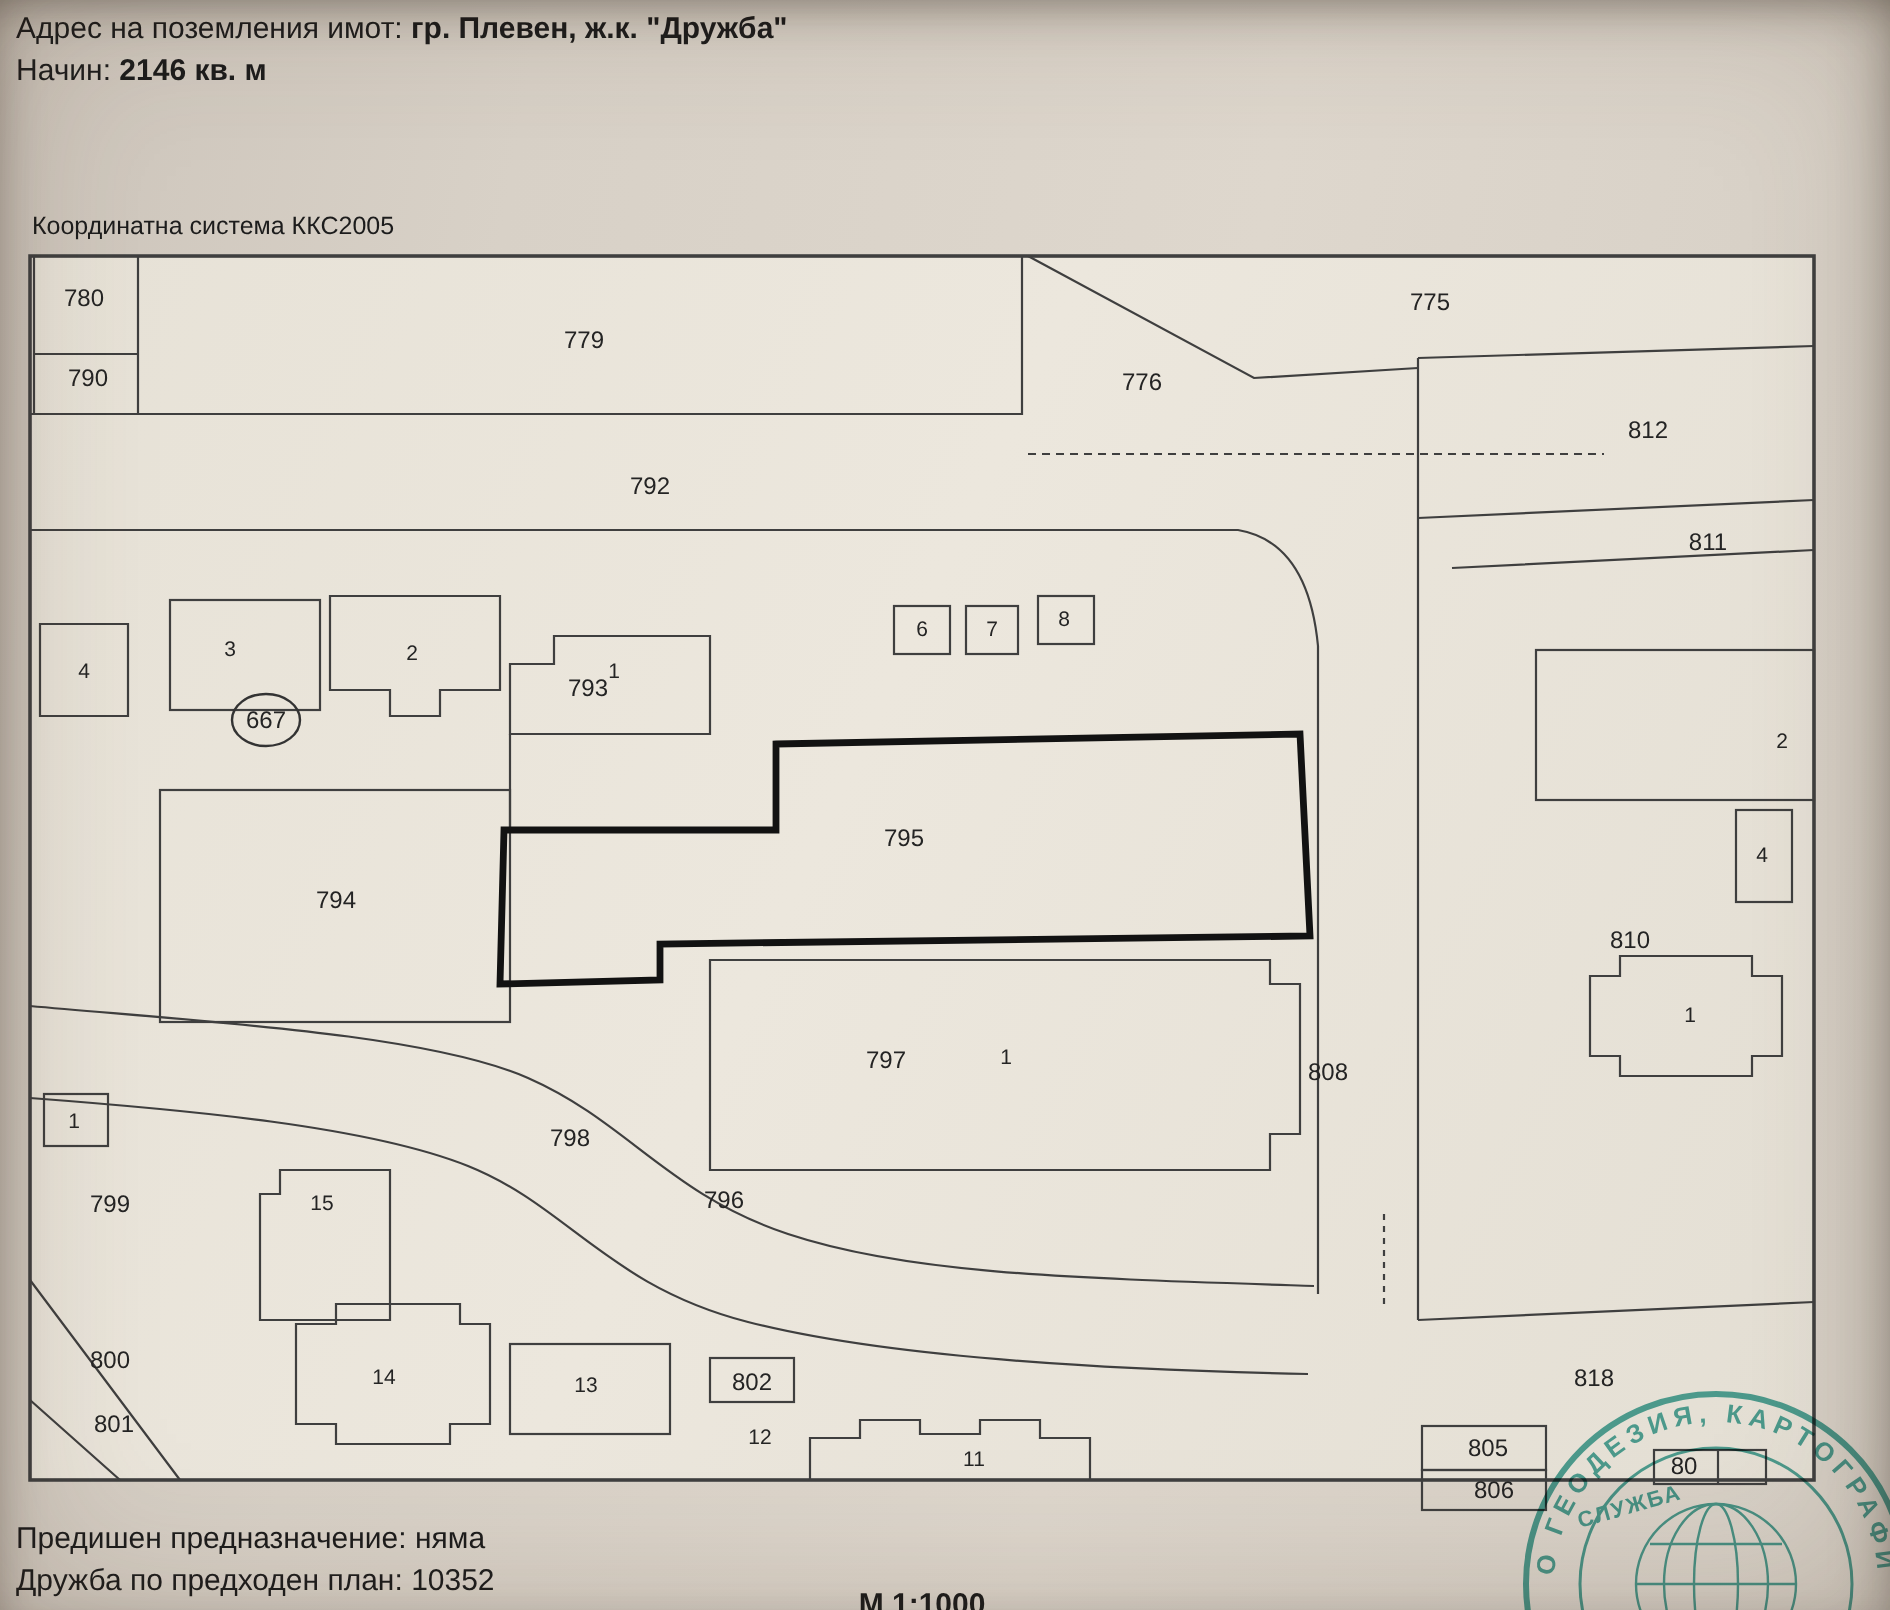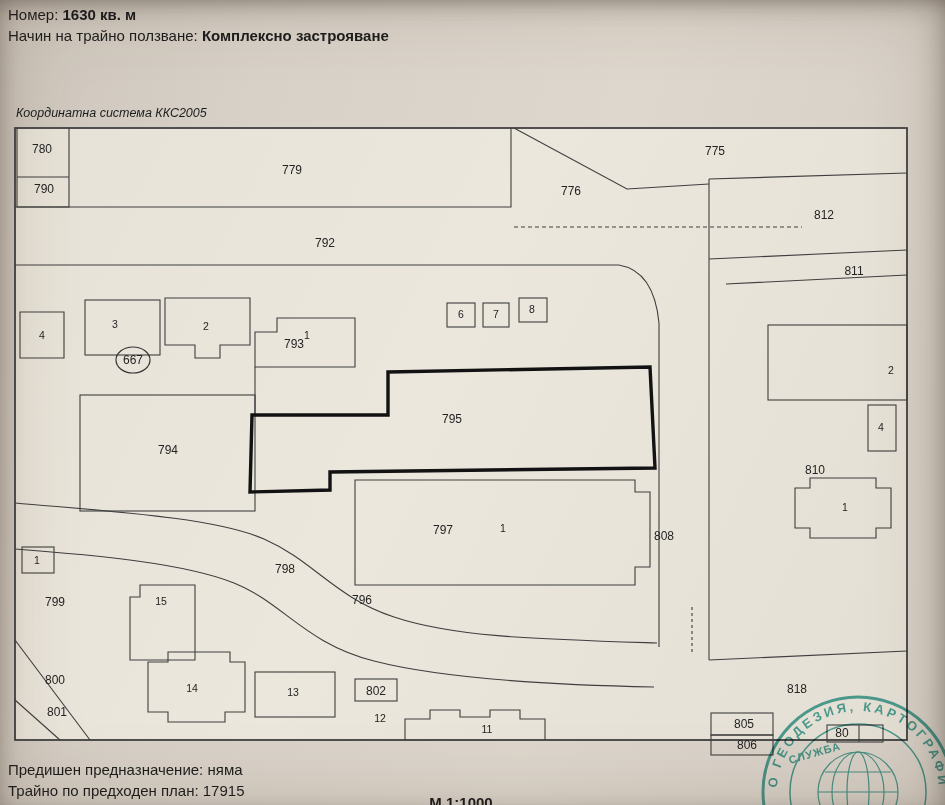--- a/index.html
+++ b/index.html
@@ -14,21 +14,21 @@
   .shade{
     position:absolute;inset:0;z-index:60;pointer-events:none;
     box-shadow:inset 0 0 80px rgba(80,60,40,.22),
                inset 0 14px 24px -12px rgba(30,20,10,.35),
                inset -18px 0 30px -18px rgba(30,20,10,.28),
                inset 14px 0 26px -16px rgba(30,20,10,.22);
   }
   .header{position:absolute;top:4px;left:8px;font-size:15px;line-height:21px;}
   .header .line span{font-weight:400;}
   .header .line b{font-weight:700;}
-  .coord-system{position:absolute;top:106px;left:16px;font-size:12.5px;font-style:italic;}
+  .coord-system{position:absolute;top:106px;left:16px;font-size:12.5px;}
   .map-bg{
     position:absolute;left:14px;top:127px;width:894px;height:614px;
     background:linear-gradient(115deg,#e7e2d7 0%,#ece7dd 45%,#e4dfd4 100%);
   }
   #map-svg{position:absolute;left:14px;top:127px;z-index:10;}
   .plbl{font-family:"Liberation Sans",sans-serif;font-size:12px;fill:#242424;text-anchor:middle;}
   .plbl.sm{font-size:10.5px;}
   .circ{fill:none;stroke:#333;stroke-width:1.2;}
   .scale{
     position:absolute;left:14px;top:746px;width:894px;
@@ -39,26 +39,26 @@
   .stamp{position:absolute;left:690px;top:666px;z-index:40;opacity:.82;mix-blend-mode:multiply;}
   .stamp .ring,.stamp .globe{fill:none;}
   .stamp-arc{font-family:"Liberation Sans",sans-serif;font-size:13px;font-weight:700;letter-spacing:3px;}
   .stamp-word{font-family:"Liberation Sans",sans-serif;font-size:11px;font-weight:700;letter-spacing:1px;}
 </style>
 </head>
 <body>
 
 <div class="header">
   <div class="line">
-    <span>Номер:</span>
-    <b>1630 кв. м</b>
+    <span>Адрес на поземления имот:</span>
+    <b>гр. Плевен, ж.к. "Дружба"</b>
   </div>
   <div class="line">
-    <span>Начин на трайно ползване:</span>
-    <b>Комплексно застрояване</b>
+    <span>Начин:</span>
+    <b>2146 кв. м</b>
   </div>
 </div>
 
 <div class="coord-system">Координатна система ККС2005</div>
 
 <div class="map-bg"></div>
 
 <svg id="map-svg" width="894" height="644" viewBox="0 0 894 644" xmlns="http://www.w3.org/2000/svg">
   <g stroke="#3f3f3f" fill="none" stroke-width="1.1" stroke-linejoin="miter">
     <rect x="1" y="1" width="892" height="612" stroke-width="1.8"></rect>
@@ -148,22 +148,22 @@
 </svg>
 
 <div class="scale">М 1:1000</div>
 
 <div class="footer">
   <div class="line">
     <span>Предишен предназначение:</span>
     <b>няма</b>
   </div>
   <div class="line">
-    <span>Трайно по предходен план:</span>
-    <b>17915</b>
+    <span>Дружба по предходен план:</span>
+    <b>10352</b>
   </div>
   <div class="line">
     <span>Съседи:</span>
   </div>
 </div>
 
 <svg class="stamp" width="270" height="160" viewBox="0 0 270 160" xmlns="http://www.w3.org/2000/svg">
   <g stroke="#2e9c92">
     <circle class="ring" cx="168" cy="126" r="95" stroke-width="3"></circle>
     <circle class="ring" cx="168" cy="126" r="68" stroke-width="1.5"></circle>

